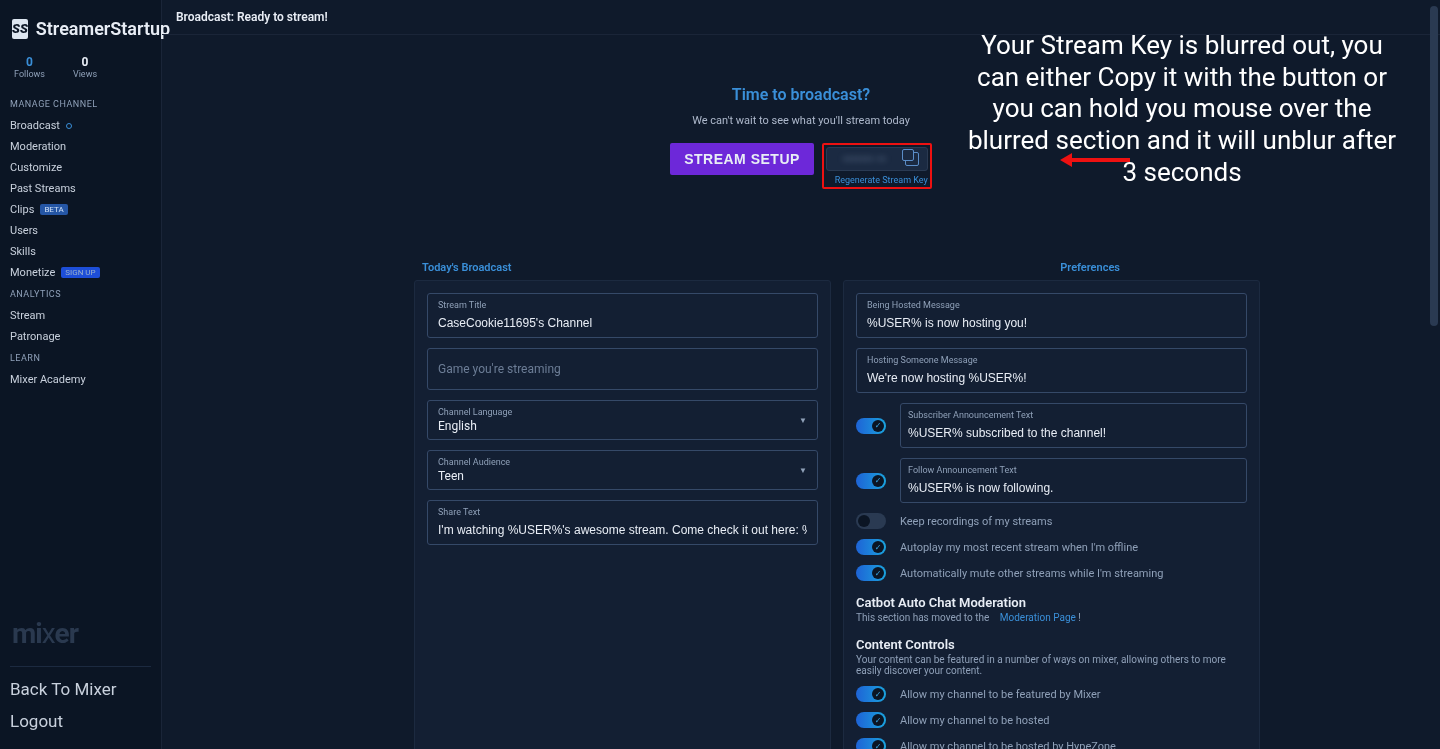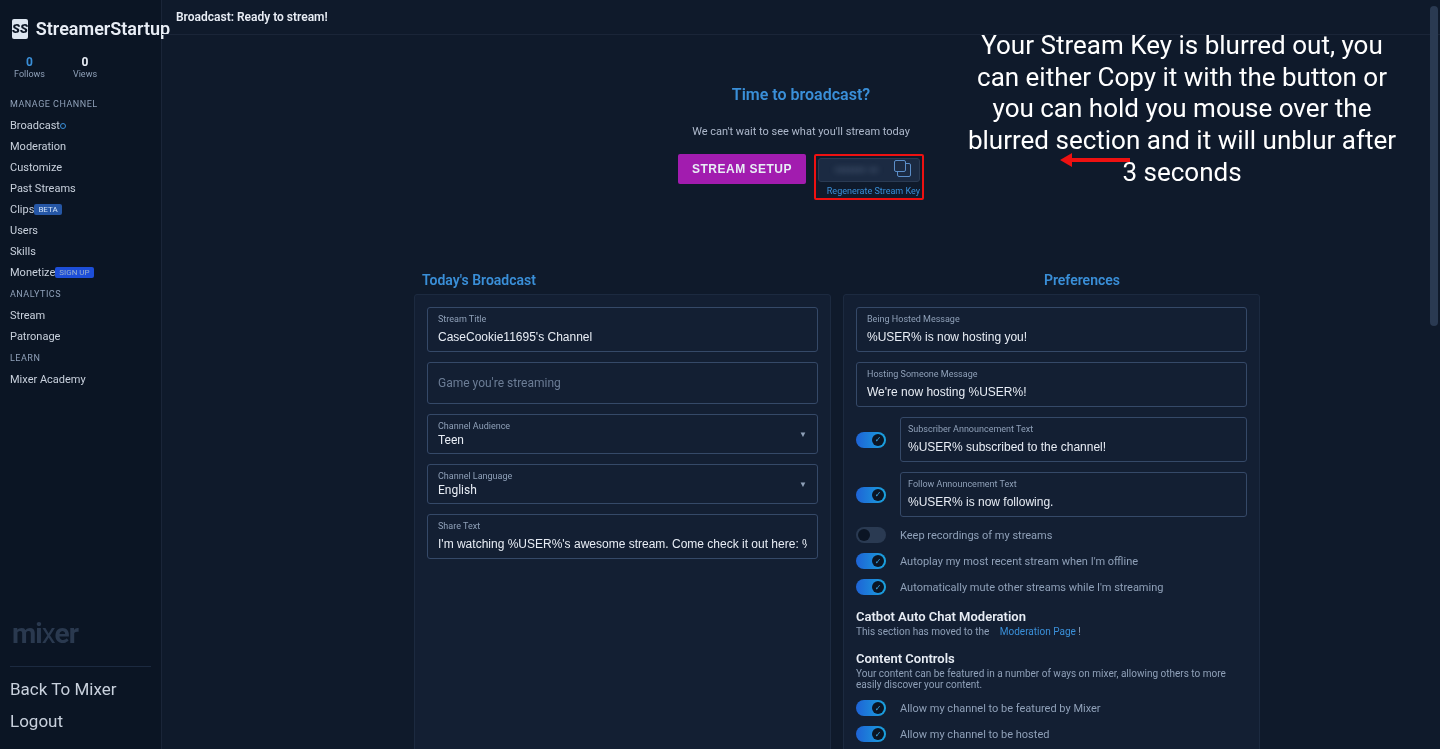--- a/index.html
+++ b/index.html
@@ -47,20 +47,21 @@
   .stat-num.white { color: #e8edf5; }
   .stat-label { font-size: 9px; color: #8fa0b8; }
   .section-hdr { font-size: 9px; color: #8fa0b8; letter-spacing: 0.5px; padding: 6px 10px; }
   .side-item {
     padding: 4px 10px;
     font-size: 11px;
     color: #c8d0dc;
     cursor: pointer;
     display: flex;
     align-items: center;
+    gap: 6px;
   }
   .badge {
     font-size: 8px;
     padding: 1px 4px;
     border-radius: 2px;
     background: #1d4ed8;
     color: #9ab0cc;
   }
   .badge.blue { background: #2556a5; color: #cfe0f7; }
   .side-item .dot { width: 6px; height: 6px; border-radius: 50%; border: 1px solid #3a8fd8; }
@@ -90,27 +91,27 @@
     font-size: 12px;
     font-weight: 600;
     color: #e8edf5;
     border-bottom: 1px solid #1a2538;
   }
   .hero {
     text-align: center;
     padding: 50px 0 12px 0;
     position: relative;
   }
-  .hero-title { font-size: 16px; color: #3a8fd8; font-weight: 600; margin-bottom: 21px; }
+  .hero-title { font-size: 16px; color: #3a8fd8; font-weight: 600; margin-bottom: 10px; }
   .hero-sub { font-size: 11px; color: #aeb9cc; margin-bottom: 16px; }
   .keyrow { display: flex; justify-content: center; align-items: flex-start; gap: 8px; }
   .stream-setup-btn {
-    background: #a21caf;
+    background: #6d28d9;
     color: #e8edf5;
-    font-size: 12px;
+    font-size: 14px;
     font-weight: 700;
     padding: 8px 14px;
     border: none;
     border-radius: 2px;
     letter-spacing: 0.5px;
     cursor: pointer;
   }
   .key-block {
     border: 2px solid #e11;
     padding: 2px;
@@ -176,21 +177,21 @@
     font-weight: 400;
     pointer-events: none;
   }
 
   .tabs-row {
     display: flex;
     justify-content: space-between;
     padding: 0 260px 6px 260px;
     margin-top: 60px;
   }
-  .tab-link { font-size: 14px; color: #3a8fd8; font-weight: 600; cursor: pointer; }
+  .tab-link { font-size: 11px; color: #3a8fd8; font-weight: 600; cursor: pointer; }
   .tab-right { margin-right: 60px; }
 
   .panels {
     display: flex;
     gap: 12px;
     padding: 0 180px 0 252px;
   }
   .panel {
     background: #131f33;
     border: 1px solid #1c2a40;
@@ -370,26 +371,26 @@
 
     <div class="panel">
       <div class="field">
         <div class="field-label">Stream Title</div>
         <input class="field-value" value="CaseCookie11695's Channel" style="">
       </div>
       <div class="field">
         <div class="field-placeholder">Game you're streaming</div>
       </div>
       <div class="field select">
+        <div class="field-label">Channel Language</div>
+        <div class="field-value">English</div>
+      </div>
+      <div class="field select">
         <div class="field-label">Channel Audience</div>
         <div class="field-value">Teen</div>
-      </div>
-      <div class="field select">
-        <div class="field-label">Channel Language</div>
-        <div class="field-value">English</div>
       </div>
       <div class="field">
         <div class="field-label">Share Text</div>
         <input class="field-value" value="I'm watching %USER%'s awesome stream. Come check it out here: %URL%" style="">
       </div>
     </div>
 
     <div class="panel">
       <div class="field">
         <div class="field-label">Being Hosted Message</div>

